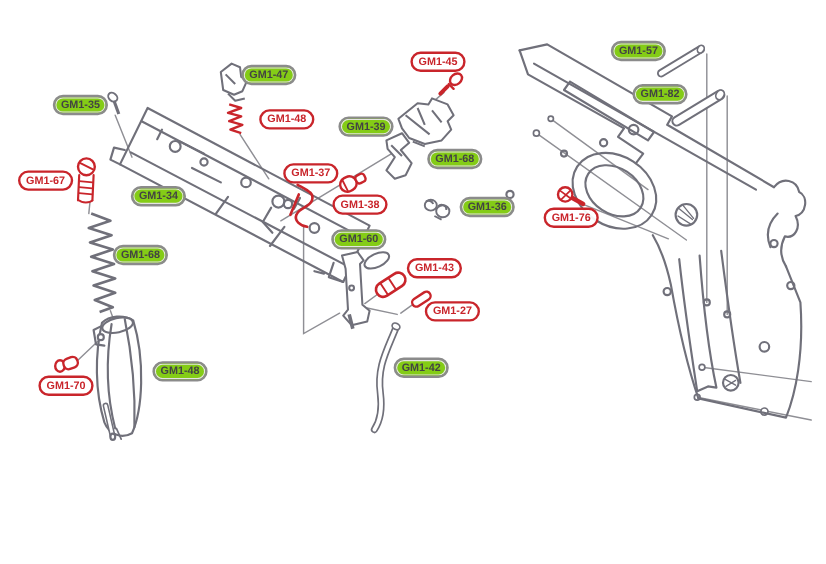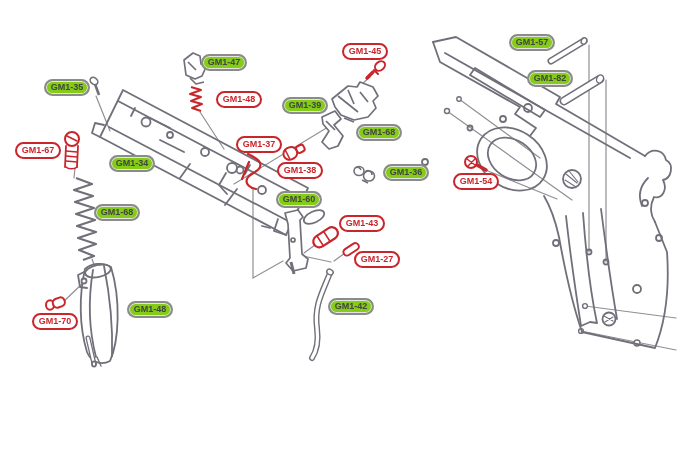--- a/index.html
+++ b/index.html
@@ -210,21 +210,21 @@
   <div class="plabel" style="left:342px;top:43px" data-color="red">GM1-45</div>
   <div class="plabel" style="left:282px;top:97px" data-color="gray">GM1-39</div>
   <div class="plabel" style="left:356px;top:124px" data-color="gray">GM1-68</div>
   <div class="plabel" style="left:509px;top:34px" data-color="gray">GM1-57</div>
   <div class="plabel" style="left:527px;top:70px" data-color="gray">GM1-82</div>
   <div class="plabel" style="left:15px;top:142px" data-color="red">GM1-67</div>
   <div class="plabel" style="left:109px;top:155px" data-color="gray">GM1-34</div>
   <div class="plabel" style="left:236px;top:136px" data-color="red">GM1-37</div>
   <div class="plabel" style="left:277px;top:162px" data-color="red">GM1-38</div>
   <div class="plabel" style="left:383px;top:164px" data-color="gray">GM1-36</div>
-  <div class="plabel" style="left:453px;top:173px" data-color="red">GM1-54</div>
+  <div class="plabel" style="left:453px;top:173px" data-color="red">GM1-76</div>
   <div class="plabel" style="left:276px;top:191px" data-color="gray">GM1-60</div>
   <div class="plabel" style="left:94px;top:204px" data-color="gray">GM1-68</div>
   <div class="plabel" style="left:339px;top:215px" data-color="red">GM1-43</div>
   <div class="plabel" style="left:354px;top:251px" data-color="red">GM1-27</div>
   <div class="plabel" style="left:328px;top:298px" data-color="gray">GM1-42</div>
   <div class="plabel" style="left:127px;top:301px" data-color="gray">GM1-48</div>
   <div class="plabel" style="left:32px;top:313px" data-color="red">GM1-70</div>
 
 </div>
 

